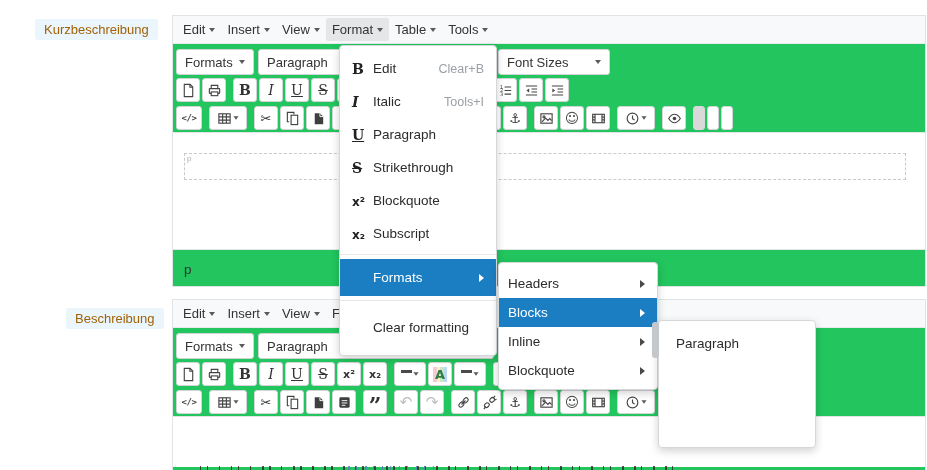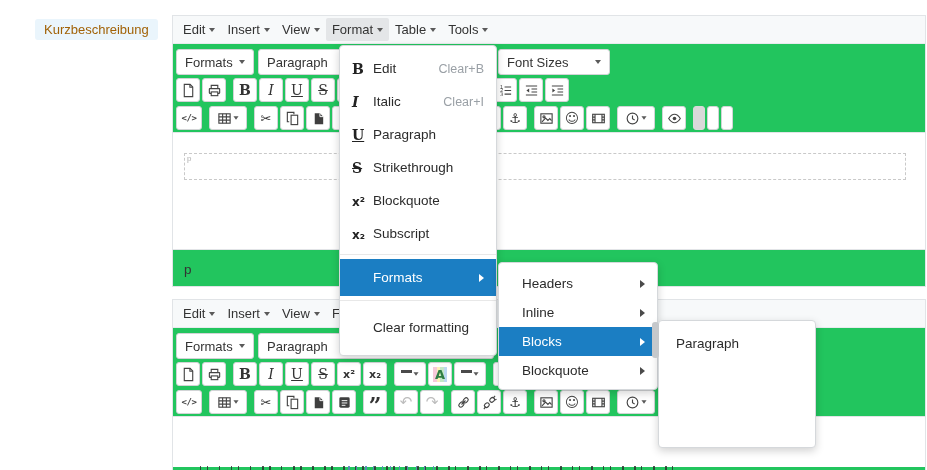--- a/index.html
+++ b/index.html
@@ -37,21 +37,21 @@
   #format-menu{z-index:50}
   #formats-submenu{z-index:51;padding-top:6px}
   #blocks-submenu{z-index:52;padding-top:8px}
   .menu-item{height:33px;display:flex;align-items:center;font-size:13.5px;color:#2b2b2b;
              position:relative;cursor:pointer}
   .menu-item.selected{background:#1b7ec3;color:#fff}
   #format-menu .menu-item{padding-left:12px}
   #format-menu .menu-item.noicon{padding-left:33px}
   #format-menu .fmt-row{height:37px}
   #format-menu .clear-row{height:44px}
-  #formats-submenu .menu-item{height:29px;padding-left:23px}
+  #formats-submenu .menu-item{height:29px;padding-left:9px}
   #blocks-submenu .menu-item{height:28px;padding-left:17px}
   .mi-icon{width:21px;font-family:"DejaVu Serif",serif;font-weight:bold;font-size:14px;color:#222}
   .mi-icon .xx{font-family:"DejaVu Sans",sans-serif;font-weight:bold;font-size:12px}
   .mi-shortcut{margin-left:auto;margin-right:12px;color:#9aa0a6;font-size:12.5px}
   .menu-sep{height:1px;background:#e8e8e8;margin:4px 0}
   .sub-arrow{position:absolute;right:12px;top:50%;margin-top:-4px;width:0;height:0;
              border-top:4px solid transparent;border-bottom:4px solid transparent;border-left:5px solid #4a4a4a}
   .selected .sub-arrow{border-left-color:#fff}
   .mi-label.mono{font-family:"DejaVu Sans Mono",monospace;font-size:12.5px}
   .scroll-thumb{position:absolute;width:7px;height:36px;background:#c5c8cb;border-radius:3px;z-index:60}
@@ -70,20 +70,21 @@
   .a-color{font-family:"DejaVu Sans",sans-serif;font-weight:bold;font-size:13px;color:#2e7d43;
            background:linear-gradient(90deg,#f6c9d9 0 25%,#fbf0b8 25% 50%,#c4e8c8 50% 75%,#bcd8f2 75% 100%);
            padding:0 2px;line-height:15px}
 </style>
 </head>
 <body>
 
 <div class="stage">
 
   <div class="pill" style="left:35px;top:19px">Kurzbeschreibung</div>
+  <div class="pill" style="left:66px;top:308px">Beschreibung</div>
 
   <div class="editor" style="left:172px;top:15px;width:754px;height:272px">
     <div class="menubar">
         <div class="mb-item">
           <span class="mb-label">Edit</span>
           <span class="caret"></span>
         </div>
         <div class="mb-item">
           <span class="mb-label">Insert</span>
           <span class="caret"></span>
@@ -694,21 +695,21 @@
 
   <div class="panel" id="format-menu" style="left:339px;top:45px;width:158px">
       <div class="menu-item">
         <span class="mi-icon">B</span>
         <span class="mi-label">Edit</span>
         <span class="mi-shortcut">Clear+B</span>
       </div>
       <div class="menu-item">
         <span class="mi-icon"><i>I</i></span>
         <span class="mi-label">Italic</span>
-        <span class="mi-shortcut">Clear+I</span>
+        <span class="mi-shortcut">Tools+I</span>
       </div>
       <div class="menu-item">
         <span class="mi-icon"><u>U</u></span>
         <span class="mi-label">Paragraph</span>
       </div>
       <div class="menu-item">
         <span class="mi-icon"><s>S</s></span>
         <span class="mi-label">Strikethrough</span>
       </div>
       <div class="menu-item">
@@ -728,28 +729,28 @@
       <div class="menu-item clear-row noicon">
         <span class="mi-label">Clear formatting</span>
       </div>
     </div>
 
   <div class="panel" id="formats-submenu" style="left:498px;top:262px;width:160px;height:128px">
       <div class="menu-item noicon">
         <span class="mi-label">Headers</span>
         <span class="sub-arrow"></span>
       </div>
+      <div class="menu-item selected noicon">
+        <span class="mi-label">Blocks</span>
+        <span class="sub-arrow"></span>
+      </div>
       <div class="menu-item noicon">
         <span class="mi-label">Inline</span>
         <span class="sub-arrow"></span>
       </div>
-      <div class="menu-item selected noicon">
-        <span class="mi-label">Blocks</span>
-        <span class="sub-arrow"></span>
-      </div>
       <div class="menu-item noicon">
         <span class="mi-label">Blockquote</span>
         <span class="sub-arrow"></span>
       </div>
     </div>
 
   <div class="panel" id="blocks-submenu" style="left:658px;top:320px;width:158px;height:128px">
       <div class="menu-item noicon">
         <span class="mi-label">Paragraph</span>
       </div>

